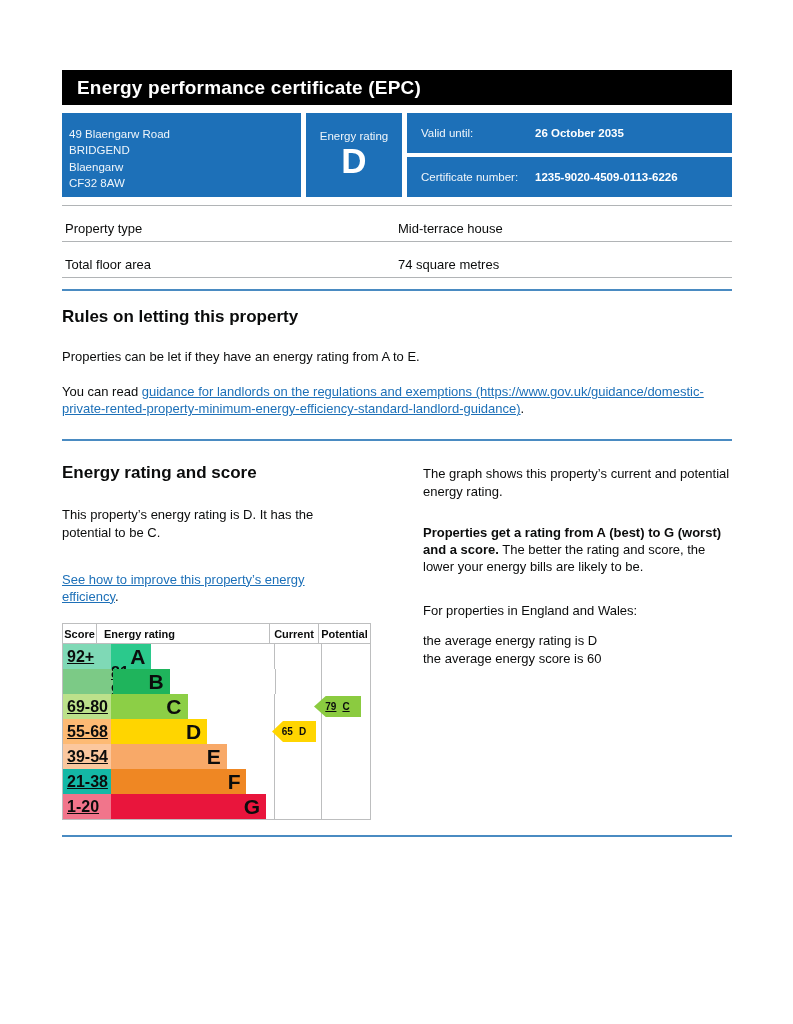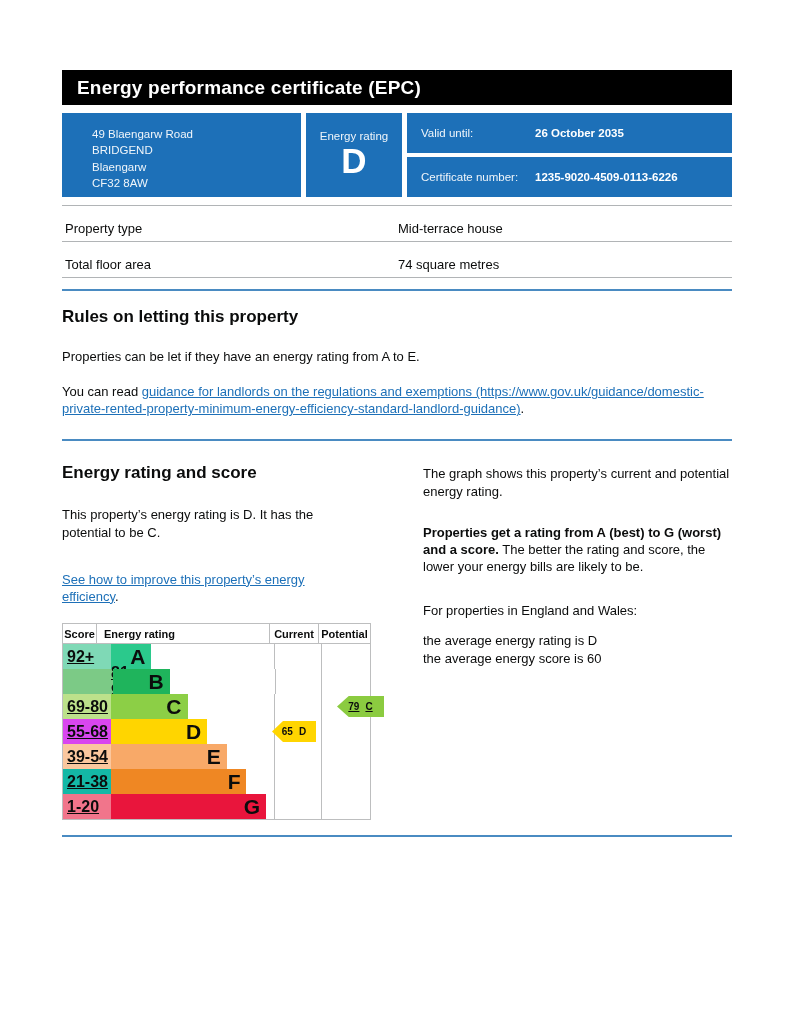--- a/index.html
+++ b/index.html
@@ -15,21 +15,21 @@
   
   .header-bar {
     background:#000; color:#fff; height:35px;
     display:flex; align-items:center; padding-left:15px;
     font-size:19px; font-weight:bold; letter-spacing:.2px;
   }
 
   
   .summary-row { display:flex; gap:5px; margin-top:8px; height:84px; }
   .bluebox { background:#1d70b8; color:#fff; }
-  .address-box { width:239px; padding:13px 30px; font-size:11.5px; line-height:1.42; color:rgba(255,255,255,.93); }
+  .address-box { width:239px; padding:13px 7px; font-size:11.5px; line-height:1.42; color:rgba(255,255,255,.93); }
   .rating-box { width:96px; display:flex; flex-direction:column; align-items:center; justify-content:center; }
   .rating-box .rating-label { font-size:11.5px; color:rgba(255,255,255,.93); margin-bottom:1px; }
   .rating-box .rating-letter { font-size:35px; font-weight:bold; line-height:1.05; }
   .meta-col { flex:1; display:flex; flex-direction:column; gap:4px; }
   .meta-box { flex:1; display:flex; align-items:center; padding-left:14px; font-size:11.5px; }
   .meta-label { width:114px; color:rgba(255,255,255,.93); }
   .meta-value { font-weight:bold; }
 
   
   .summary-table { margin-top:8px; font-size:13px; }
@@ -78,21 +78,21 @@
   .band-bar { height:100%; display:flex; align-items:center; justify-content:flex-end; padding-right:6px; font-size:21px; font-weight:bold; color:#0b0c0c; }
   .current-cell { width:49px; border-left:1px solid #bdbebf; }
   .potential-cell { width:52px; border-left:1px solid #bdbebf; }
   .arrow {
     position:absolute; height:21px;
     display:flex; align-items:center; justify-content:center; gap:6px;
     font-size:10px; font-weight:bold; color:#0b0c0c;
     clip-path:polygon(0 50%, 25% 0, 100% 0, 100% 100%, 25% 100%);
   }
   .current-arrow { left:209px; width:44px; }
-  .potential-arrow { left:274px; width:47px;text-decoration:underline; }
+  .potential-arrow { left:251px; width:47px;text-decoration:underline; }
 </style>
 </head>
 <body>
 
 <div class="page">
   <div class="content">
 
     <div class="header-bar">
       <span>Energy performance certificate (EPC)</span>
     </div>
@@ -173,21 +173,21 @@
           </div>
           <div class="chart-row">
             <div class="score-cell" style="background: rgb(188, 225, 139);">69-80</div>
             <div class="rating-cell">
                 <div class="band-bar" style="background: rgb(140, 207, 70); width: 47%;">C</div>
               </div>
             <div class="current-cell"></div>
               <div class="potential-cell"></div>
           </div>
           <div class="chart-row">
-            <div class="score-cell" style="background: #d946ef;">55-68</div>
+            <div class="score-cell" style="background: #fdba74;">55-68</div>
             <div class="rating-cell">
                 <div class="band-bar" style="background: rgb(255, 213, 0); width: 59%;">D</div>
               </div>
             <div class="current-cell"></div>
               <div class="potential-cell"></div>
           </div>
           <div class="chart-row">
             <div class="score-cell" style="background: rgb(251, 199, 158);">39-54</div>
             <div class="rating-cell">
                 <div class="band-bar" style="background: rgb(248, 169, 104); width: 71%;">E</div>

